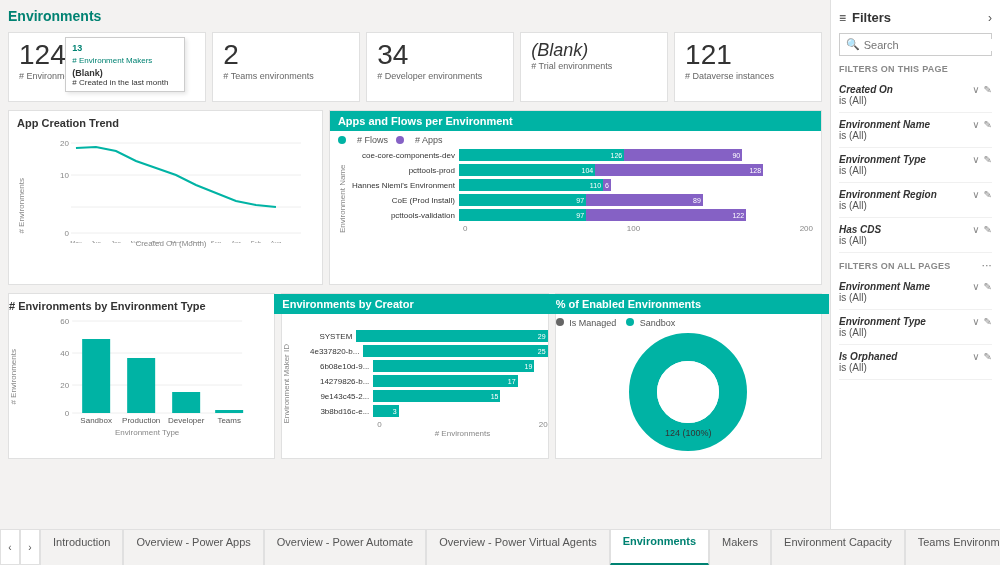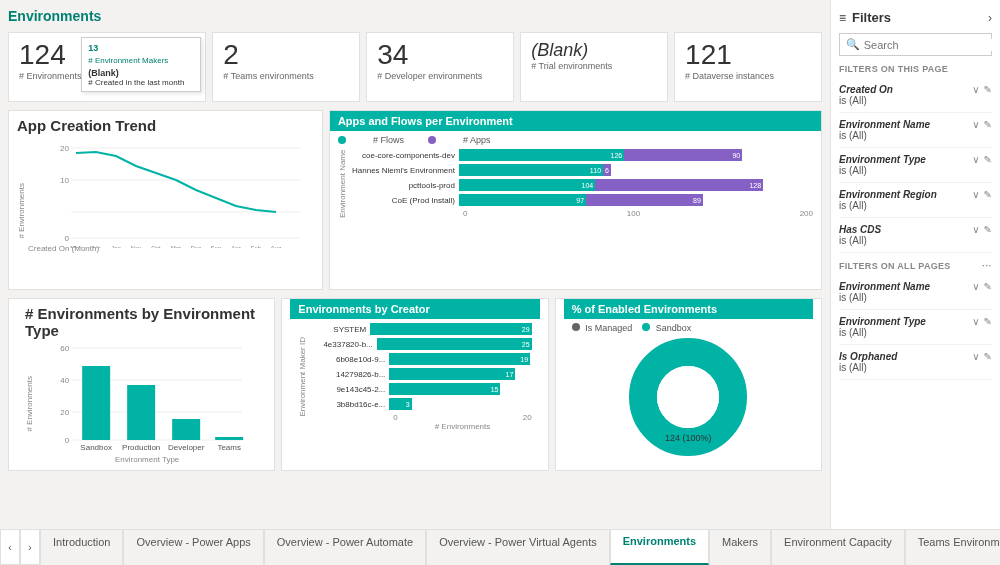--- a/index.html
+++ b/index.html
@@ -13,44 +13,44 @@
     .page-title { color: #008272; font-size: 14px; font-weight: 600; margin-bottom: 8px; }
     
     
     .kpi-row { display: flex; gap: 6px; margin-bottom: 8px; }
     .kpi-card { background: white; border: 1px solid #e0e0e0; padding: 8px 10px; flex: 1; position: relative; min-height: 70px; }
     .kpi-card .kpi-number { font-size: 28px; font-weight: 300; color: #333; line-height: 1; }
     .kpi-card .kpi-label { font-size: 9px; color: #666; margin-top: 2px; }
     .kpi-card-first { flex: 1.4; }
     
     
-    .kpi-tooltip { position: absolute; top: 4px; right: 4px; background: white; border: 1px solid #ccc; padding: 4px 6px; font-size: 9px; box-shadow: 2px 2px 4px rgba(0,0,0,0.1); z-index:2; min-width: 120px; }
+    .kpi-tooltip { position: absolute; top: 4px; right: 20px; background: white; border: 1px solid #ccc; padding: 4px 6px; font-size: 9px; box-shadow: 2px 2px 4px rgba(0,0,0,0.1); z-index:2; min-width: 120px; }
     .kpi-tooltip .tt-row { color: #008272; font-size: 9px; line-height: 1.4; }
     .kpi-tooltip .tt-blank { color: #333; font-size: 9px; }
     
     
     .charts-row { display: flex; gap: 6px; margin-bottom: 8px; }
     
     
     .chart-card { background: white; border: 1px solid #e0e0e0; padding: 6px 8px; }
-    .chart-title { font-size: 15px; font-weight: 600; color: #333; margin-bottom: 4px; }
+    .chart-title { font-size: 11px; font-weight: 600; color: #333; margin-bottom: 4px; }
     
     .chart-left { flex: 1; }
     .chart-right { flex: 1.6; }
     
     
     .bottom-row { display: flex; gap: 6px; }
-    .bottom-card { background: white; border: 1px solid #e0e0e0; padding: 6px 16px; }
+    .bottom-card { background: white; border: 1px solid #e0e0e0; padding: 6px 0; }
     .bottom-left { flex: 1; }
     .bottom-mid { flex: 1; }
     .bottom-right { flex: 1; }
     
     
     .legend-dot { display: inline-block; width: 8px; height: 8px; border-radius: 50%; margin-right: 3px; }
-    .legend-row { display: flex; align-items: center; font-size: 9px; color: #555; margin-bottom: 4px; gap: 24px; }
+    .legend-row { display: flex; align-items: center; font-size: 9px; color: #555; margin-bottom: 4px; gap: 8px; }
     
     
     .hbar-row { display: flex; align-items: center; margin-bottom: 3px; font-size: 8px; }
     .hbar-label { width: 110px; text-align: right; padding-right: 4px; color: #333; font-size: 8px; white-space: nowrap; overflow: hidden; text-overflow: ellipsis; }
     .hbar-container { flex: 1; display: flex; height: 12px; }
     .hbar-flows { background: #00b3a4; height: 100%; display: flex; align-items: center; justify-content: flex-end; padding-right: 2px; color: white; font-size: 7px; }
     .hbar-apps { background: #8561c5; height: 100%; display: flex; align-items: center; justify-content: flex-end; padding-right: 2px; color: white; font-size: 7px; }
     .hbar-axis { display: flex; justify-content: space-between; font-size: 8px; color: #888; margin-top: 2px; margin-left: 114px; }
     .creator-row { display: flex; align-items: center; margin-bottom: 3px; font-size: 8px; }
     .creator-label { width: 80px; text-align: right; padding-right: 4px; color: #333; font-size: 8px; white-space: nowrap; overflow: hidden; text-overflow: ellipsis; }
@@ -193,21 +193,21 @@
               <text x="75" y="120" font-size="6" fill="#888" text-anchor="middle">2023</text>
               <text x="95" y="120" font-size="6" fill="#888" text-anchor="middle">2022</text>
               <text x="115" y="120" font-size="6" fill="#888" text-anchor="middle">2022</text>
               <text x="135" y="120" font-size="6" fill="#888" text-anchor="middle">2022</text>
               <text x="155" y="120" font-size="6" fill="#888" text-anchor="middle">2022</text>
               <text x="175" y="120" font-size="6" fill="#888" text-anchor="middle">2022</text>
               <text x="195" y="120" font-size="6" fill="#888" text-anchor="middle">2023</text>
               <text x="215" y="120" font-size="6" fill="#888" text-anchor="middle">2023</text>
               <text x="235" y="120" font-size="6" fill="#888" text-anchor="middle">2022</text>
             </svg>
-            <div style="font-size:8px; color:#888; margin-top:-4px;">Created On (Month)</div>
+            <div style="text-align:center; font-size:8px; color:#888; margin-top:-4px;">Created On (Month)</div>
           </div>
         </div>
       </div>
 
       <div class="chart-card chart-right">
         <div class="teal-header">Apps and Flows per Environment</div>
 
         <div class="legend-row">
           <span class="legend-dot" style="background:#00b3a4;"></span>
           <span># Flows</span>
@@ -219,40 +219,47 @@
           <div class="flows-apps-main">
 
             <div class="hbar-row">
               <div class="hbar-label">coe-core-components-dev</div>
               <div class="hbar-container">
                 <div class="hbar-flows" style="width:46.7%;">126</div>
                 <div class="hbar-apps" style="width:33.3%;">90</div>
               </div>
             </div>
             <div class="hbar-row">
+              <div class="hbar-label">pcttools-prod</div>
+              <div class="hbar-container">
+                <div class="hbar-flows" style="width:38.5%;">104</div>
+                <div class="hbar-apps" style="width:47.4%;">128</div>
+              </div>
+            </div>
+            <div class="hbar-row">
               <div class="hbar-label">Hannes Niemi's Environment</div>
               <div class="hbar-container">
                 <div class="hbar-flows" style="width:40.7%;">110</div>
                 <div class="hbar-apps" style="width:2.2%;">6</div>
-              </div>
-            </div>
-            <div class="hbar-row">
-              <div class="hbar-label">pcttools-prod</div>
-              <div class="hbar-container">
-                <div class="hbar-flows" style="width:38.5%;">104</div>
-                <div class="hbar-apps" style="width:47.4%;">128</div>
               </div>
             </div>
             <div class="hbar-row">
               <div class="hbar-label">CoE (Prod Install)</div>
               <div class="hbar-container">
                 <div class="hbar-flows" style="width:35.9%;">97</div>
                 <div class="hbar-apps" style="width:33.0%;">89</div>
               </div>
             </div>
+            <div class="hbar-row">
+              <div class="hbar-label">pcttools-validation</div>
+              <div class="hbar-container">
+                <div class="hbar-flows" style="width:35.9%;">97</div>
+                <div class="hbar-apps" style="width:45.2%;">122</div>
+              </div>
+            </div>
             <div class="hbar-axis">
               <span>0</span>
               <span>100</span>
               <span>200</span>
             </div>
           </div>
         </div>
       </div>
     </div>
 
@@ -290,21 +297,21 @@
               <text x="139" y="107" font-size="8" fill="#555" text-anchor="middle">Developer</text>
               <text x="182" y="107" font-size="8" fill="#555" text-anchor="middle">Teams</text>
             </svg>
             <div style="text-align:center; font-size:8px; color:#888;">Environment Type</div>
           </div>
         </div>
       </div>
 
       <div class="bottom-card bottom-mid">
         <div class="teal-header">Environments by Creator</div>
-        <div style="display:flex; margin-top:4px;align-items:center;">
+        <div style="display:flex; margin-top:16px;align-items:center;">
           <div style="display:flex;align-items:center;margin-right:2px;">
             <span class="y-axis-label">Environment Maker ID</span>
           </div>
           <div style="flex:1;">
             <div class="creator-row">
               <div class="creator-label">SYSTEM</div>
               <div class="creator-bar" style="width:96.7%;">29</div>
             </div>
             <div class="creator-row">
               <div class="creator-label">4e337820-b...</div>

